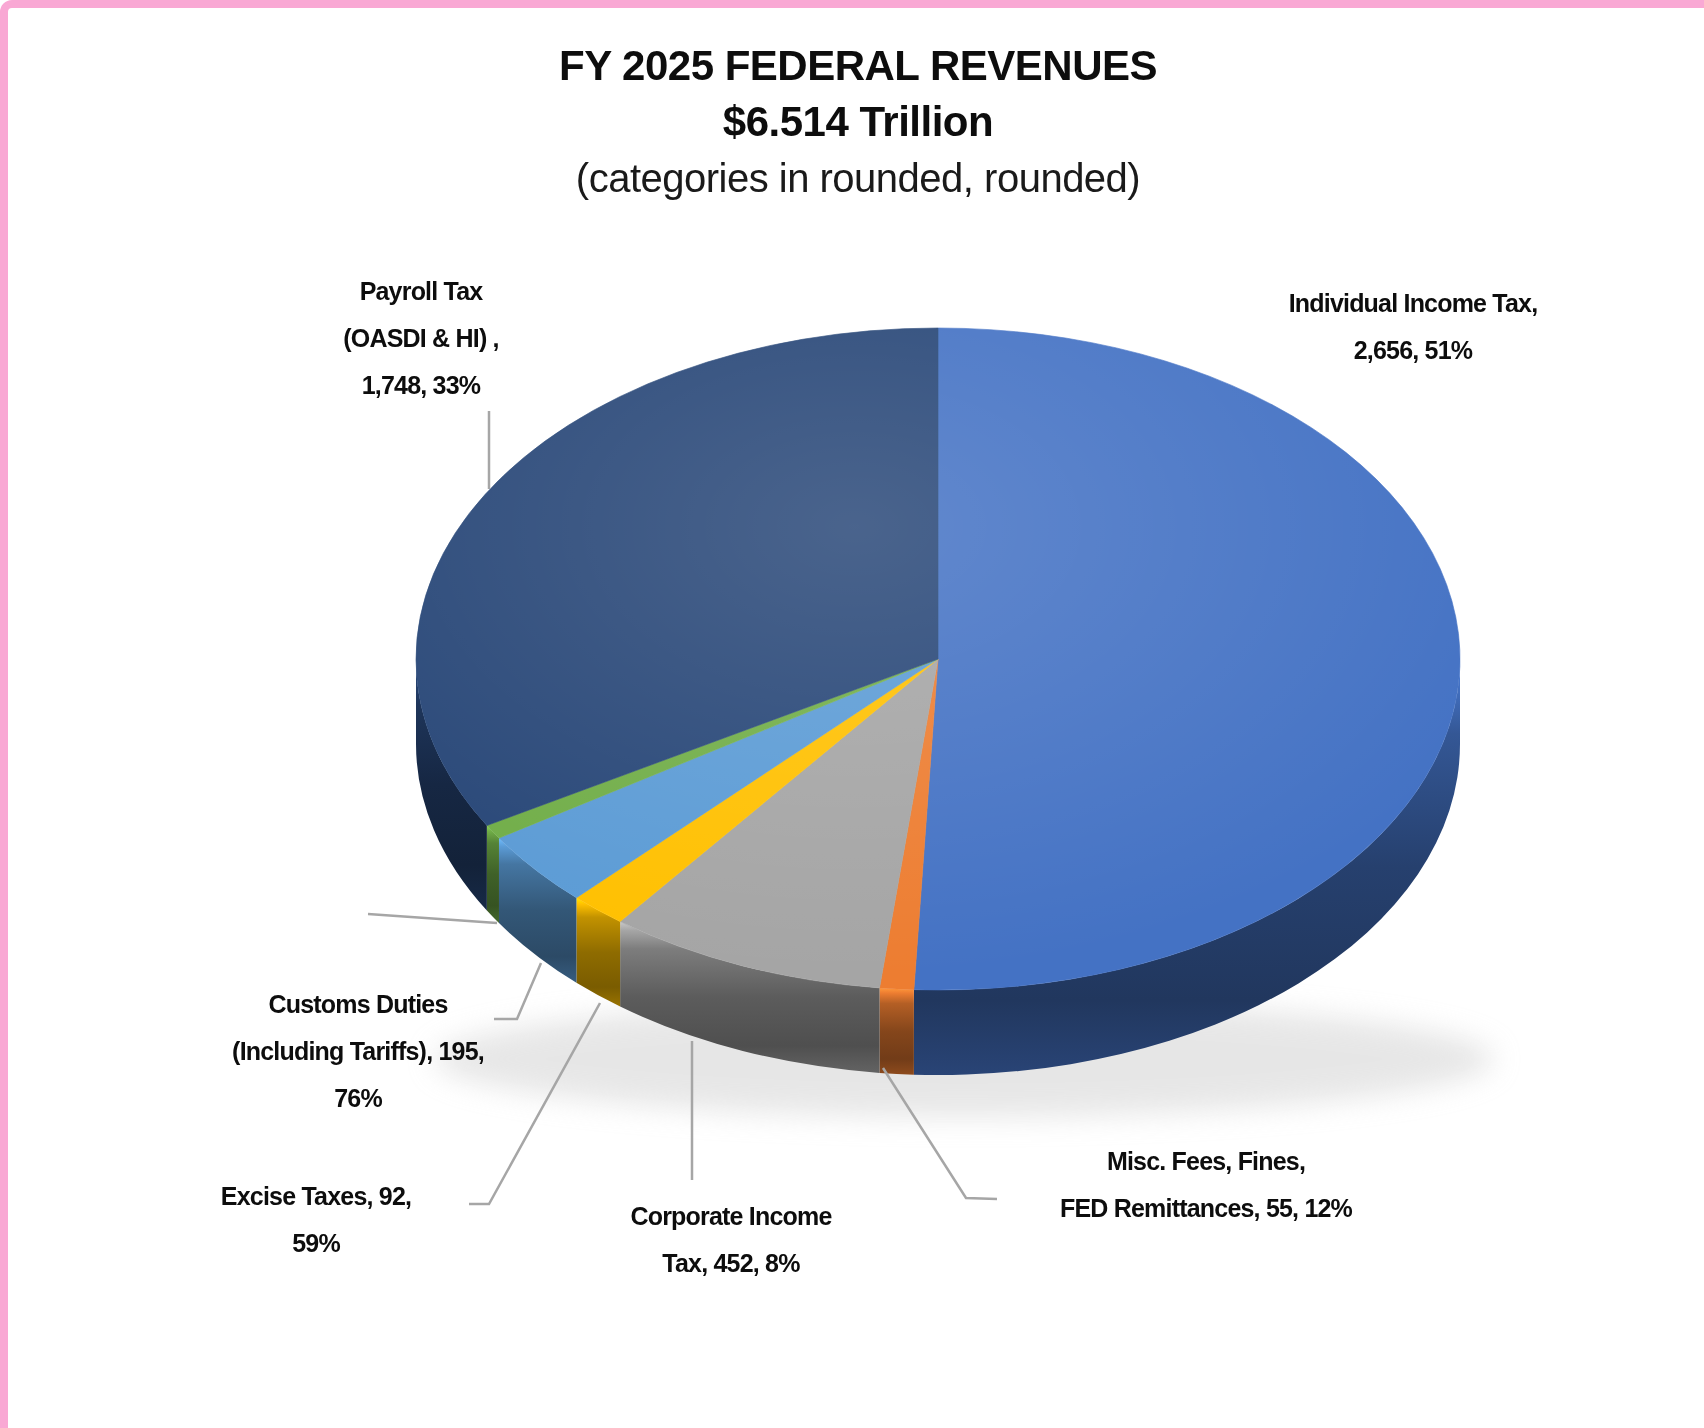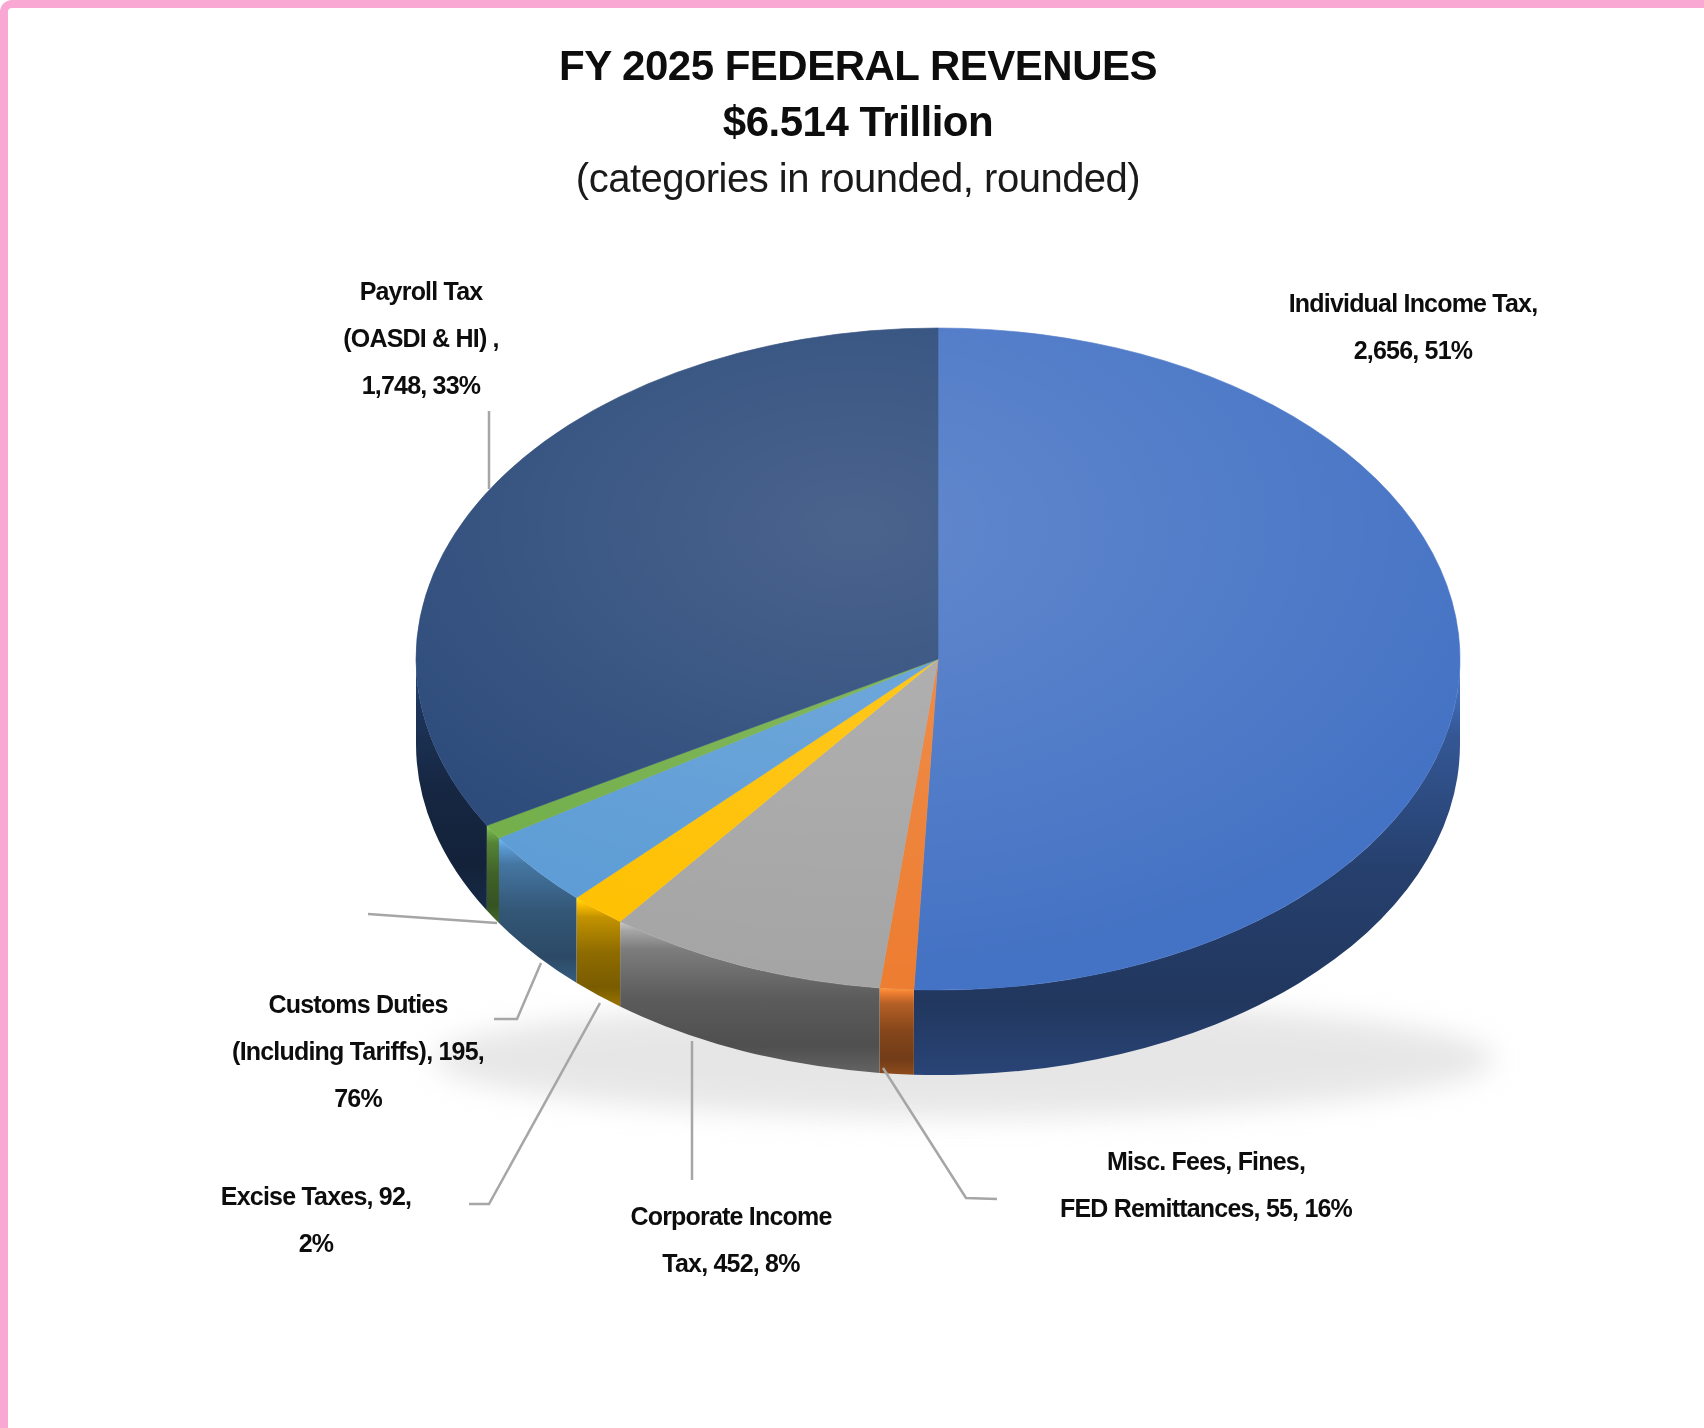--- a/index.html
+++ b/index.html
@@ -119,27 +119,27 @@
       <polyline points="486,1011 509,1011 533,955" fill="none" stroke="#A6A6A6" stroke-width="2.5"></polyline>
       <polyline points="461,1196 481,1196 592,995" fill="none" stroke="#A6A6A6" stroke-width="2.5"></polyline>
       <polyline points="684,1033 684,1172" fill="none" stroke="#A6A6A6" stroke-width="2.5"></polyline>
       <polyline points="875,1060 958,1190 989,1191" fill="none" stroke="#A6A6A6" stroke-width="2.5"></polyline>
     </svg>
 
   <div class="slice-label" style="left:1405px;top:272px">Individual Income Tax,
 2,656, 51%</div>
 
   <div class="slice-label" style="left:1198px;top:1130px">Misc. Fees, Fines,
-FED Remittances, 55, 16%</div>
+FED Remittances, 55, 12%</div>
 
   <div class="slice-label" style="left:723px;top:1185px">Corporate Income
 Tax, 452, 8%</div>
 
   <div class="slice-label" style="left:308px;top:1165px">Excise Taxes, 92,
-2%</div>
+59%</div>
 
   <div class="slice-label" style="left:350px;top:973px">Customs Duties
 (Including Tariffs), 195,
 76%</div>
 
 
   <div class="slice-label" style="left:413px;top:260px">Payroll Tax
 (OASDI &amp; HI) ,
 1,748, 33%</div>
 

